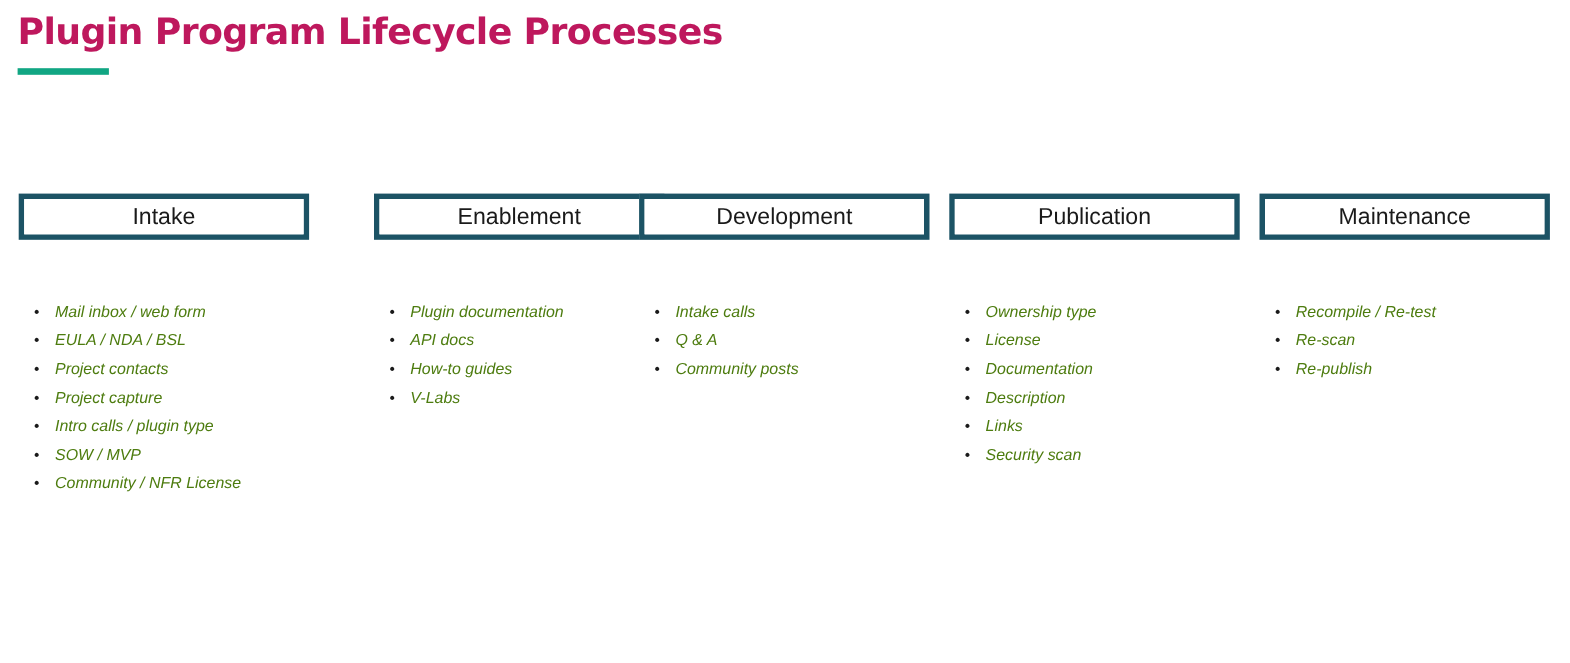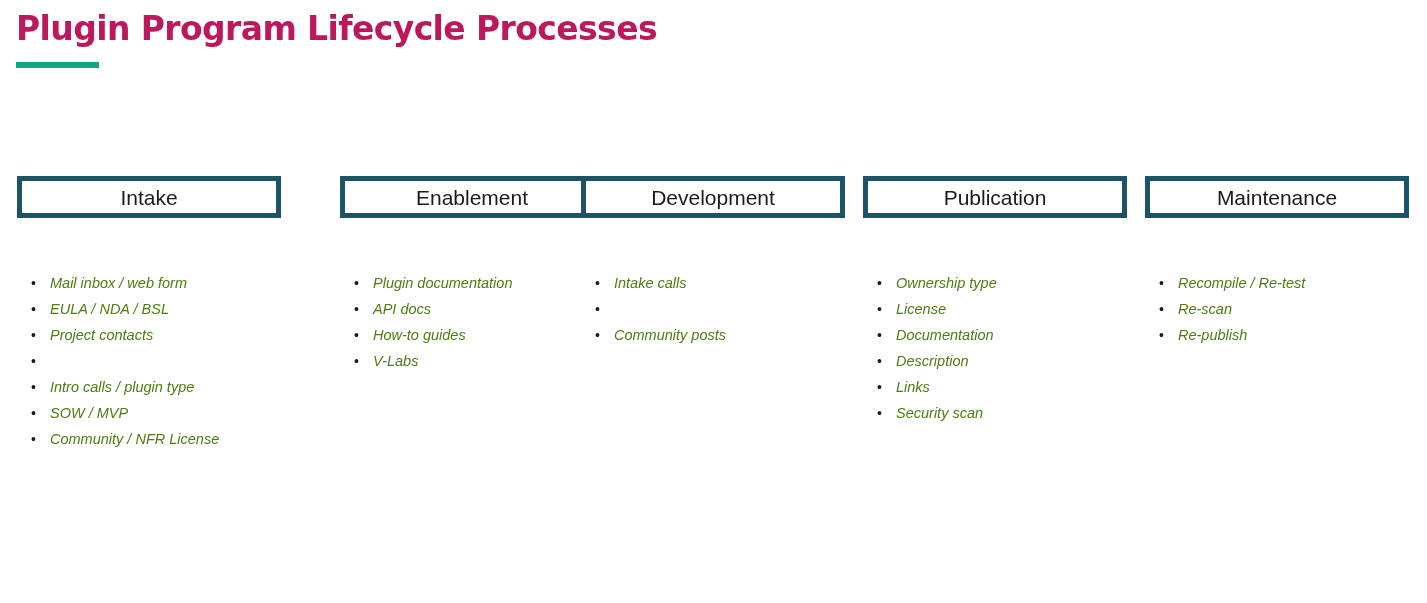--- a/index.html
+++ b/index.html
@@ -144,20 +144,21 @@
       <li class="bullet-item">
         <span class="bullet-dot">•</span>
         <span class="bullet-text">EULA / NDA / BSL</span>
       </li>
       <li class="bullet-item">
         <span class="bullet-dot">•</span>
         <span class="bullet-text">Project contacts</span>
       </li>
       <li class="bullet-item">
         <span class="bullet-dot">•</span>
+        <span class="bullet-text">Project capture</span>
       </li>
       <li class="bullet-item">
         <span class="bullet-dot">•</span>
         <span class="bullet-text">Intro calls / plugin type</span>
       </li>
       <li class="bullet-item">
         <span class="bullet-dot">•</span>
         <span class="bullet-text">SOW / MVP</span>
       </li>
       <li class="bullet-item">
@@ -199,20 +200,21 @@
         <span class="phase-label">Development</span>
       </div>
     </div>
     <ul class="bullet-list">
       <li class="bullet-item">
         <span class="bullet-dot">•</span>
         <span class="bullet-text">Intake calls</span>
       </li>
       <li class="bullet-item">
         <span class="bullet-dot">•</span>
+        <span class="bullet-text">Q &amp; A</span>
       </li>
       <li class="bullet-item">
         <span class="bullet-dot">•</span>
         <span class="bullet-text">Community posts</span>
       </li>
     </ul>
   </div>
 
   <div class="column col-3">
     <div class="phase-box">

